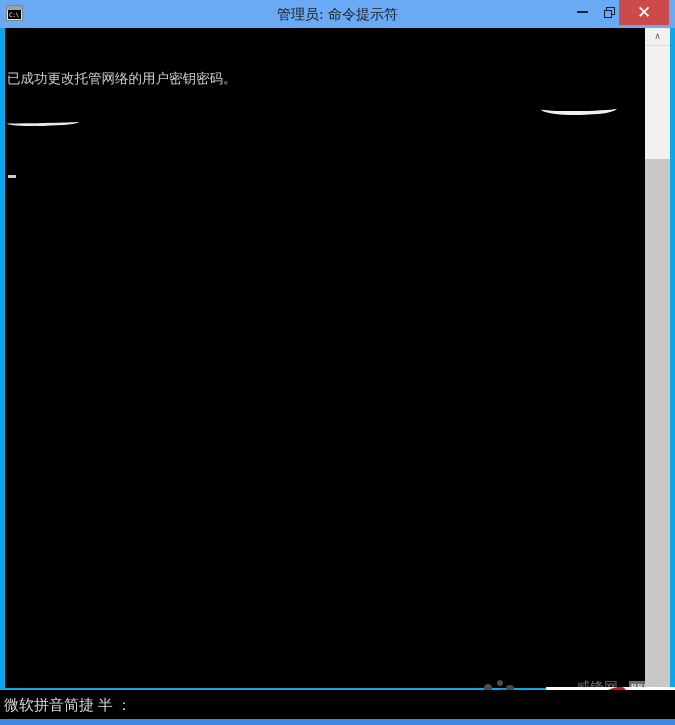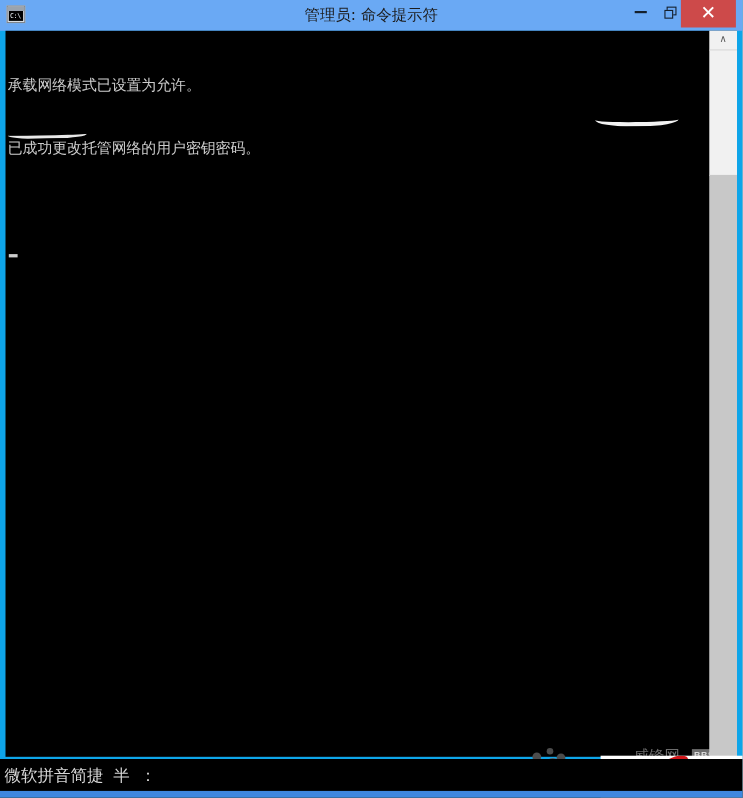--- a/index.html
+++ b/index.html
@@ -319,21 +319,21 @@
     left: 0; top: 690px;
     width: 675px;
     height: 35px;
     background: #000000;
   }
   #ime-text {
     position: absolute;
     left: 4px; top: 6px;
     color: #d6d6d6;
     font-size: 15px;
-    font-family: Liberation Mono, monospace;
+    font-family: Liberation Serif, serif;
     white-space: nowrap;
   }
   #ime-bottom-edge {
     position: absolute;
     left: 0; bottom: 0;
     width: 675px;
     height: 6px;
     background: #3f87e0;
   }
 </style>
@@ -355,21 +355,20 @@
     <div class="winbtn" id="btn-max">
       <span class="glyph"></span>
     </div>
     <div class="winbtn" id="btn-close">
       <span>✕</span>
     </div>
   </div>
 
   <div id="console-frame">
     <div id="console-text">
-      <div class="cline">承载网络模式已设置为允许。</div>
       <div class="cline">已成功更改托管网络的用户密钥密码。</div>
       <div class="cline"></div>
       <div class="cline"><span class="cursor-blk"></span></div>
     </div>
 
     <div class="annot" id="annot-ssid"></div>
     <div class="annot" id="annot-key"></div>
 
     <div id="wm-weiphone">
       <div class="mol">

